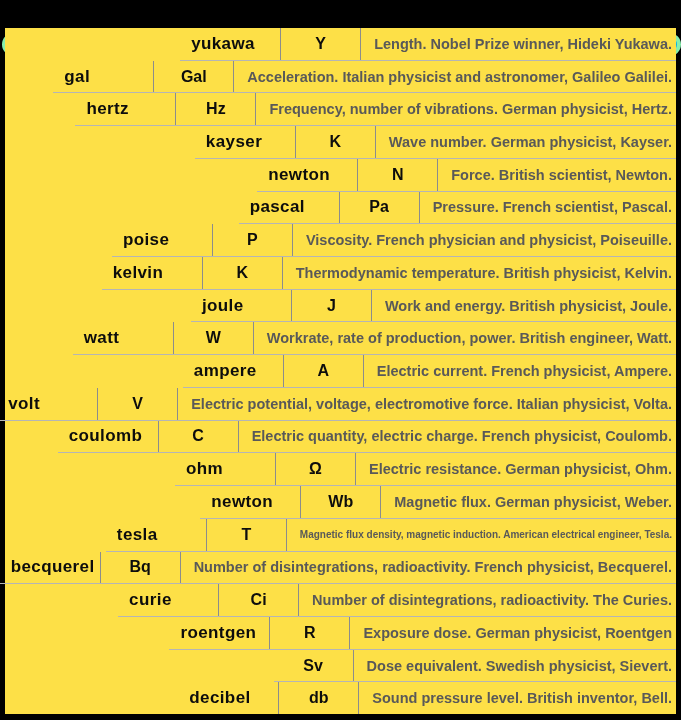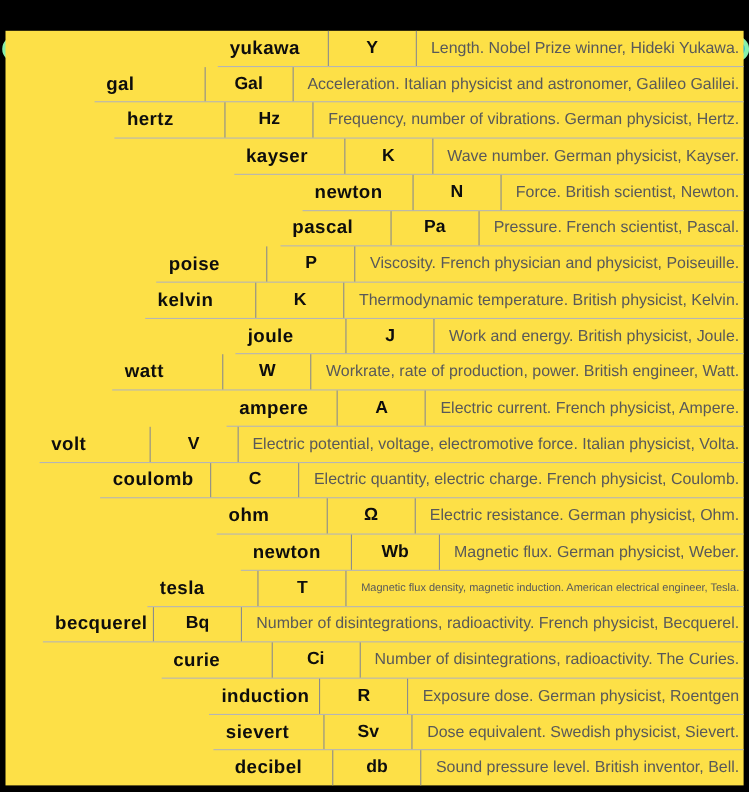--- a/index.html
+++ b/index.html
@@ -87,20 +87,21 @@
     font-weight: bold;
     font-size: 16px;
     color: #0d0d0d;
   }
   .cell.summary {
     flex: 1;
     padding-left: 13px;
     padding-right: 4px;
     font-size: 14.5px;
     color: #595959;
+    font-weight: bold;
   }
 </style>
 </head>
 <body>
 
 <div class="header-band">
   <div class="pill pill-unit" style="background-color: rgb(0, 174, 239);">Unit name</div>
   <div class="pill pill-symbol" style="background-color: rgb(43, 181, 115);">Symbol</div>
   <div class="pill pill-summary" style="background-color: rgb(0, 174, 239);">Summary</div>
 </div>
@@ -208,27 +209,26 @@
     <div class="cell summary fit">Number of disintegrations, radioactivity. French physicist, Becquerel.</div>
   </div>
 
   <div class="row">
     <div class="cell unit fit">curie</div>
     <div class="cell symbol fit">Ci</div>
     <div class="cell summary fit">Number of disintegrations, radioactivity. The Curies.</div>
   </div>
 
   <div class="row">
-    <div class="cell unit fit">induction</div>
+    <div class="cell unit fit">roentgen</div>
     <div class="cell symbol fit">R</div>
     <div class="cell summary fit">Exposure dose. German physicist, Roentgen</div>
   </div>
 
   <div class="row">
-    <div class="cell unit fit">sievert</div>
     <div class="cell symbol fit">Sv</div>
     <div class="cell summary fit">Dose equivalent. Swedish physicist, Sievert.</div>
   </div>
 
   <div class="row">
     <div class="cell unit fit">decibel</div>
     <div class="cell symbol fit">db</div>
     <div class="cell summary fit">Sound pressure level. British inventor, Bell.</div>
   </div>
 </div>

